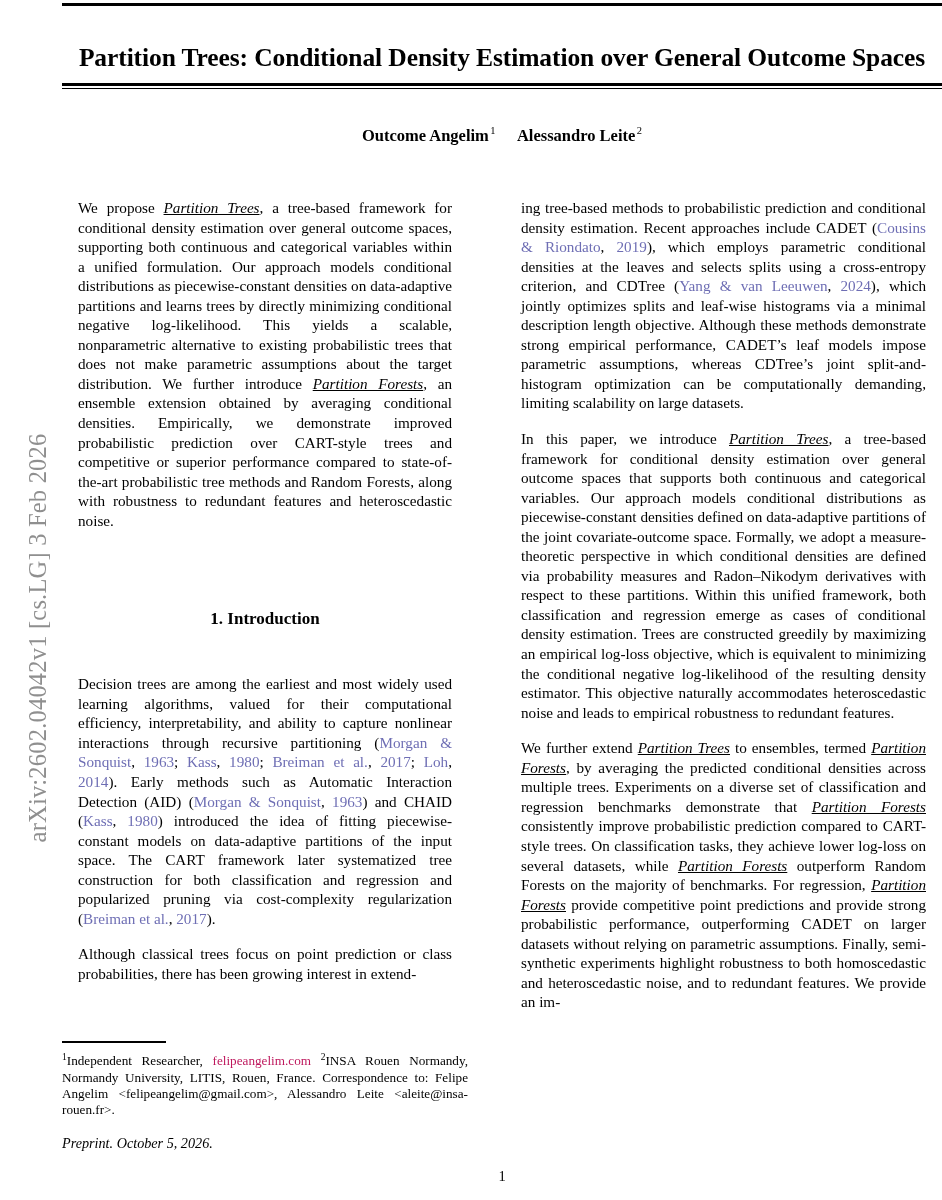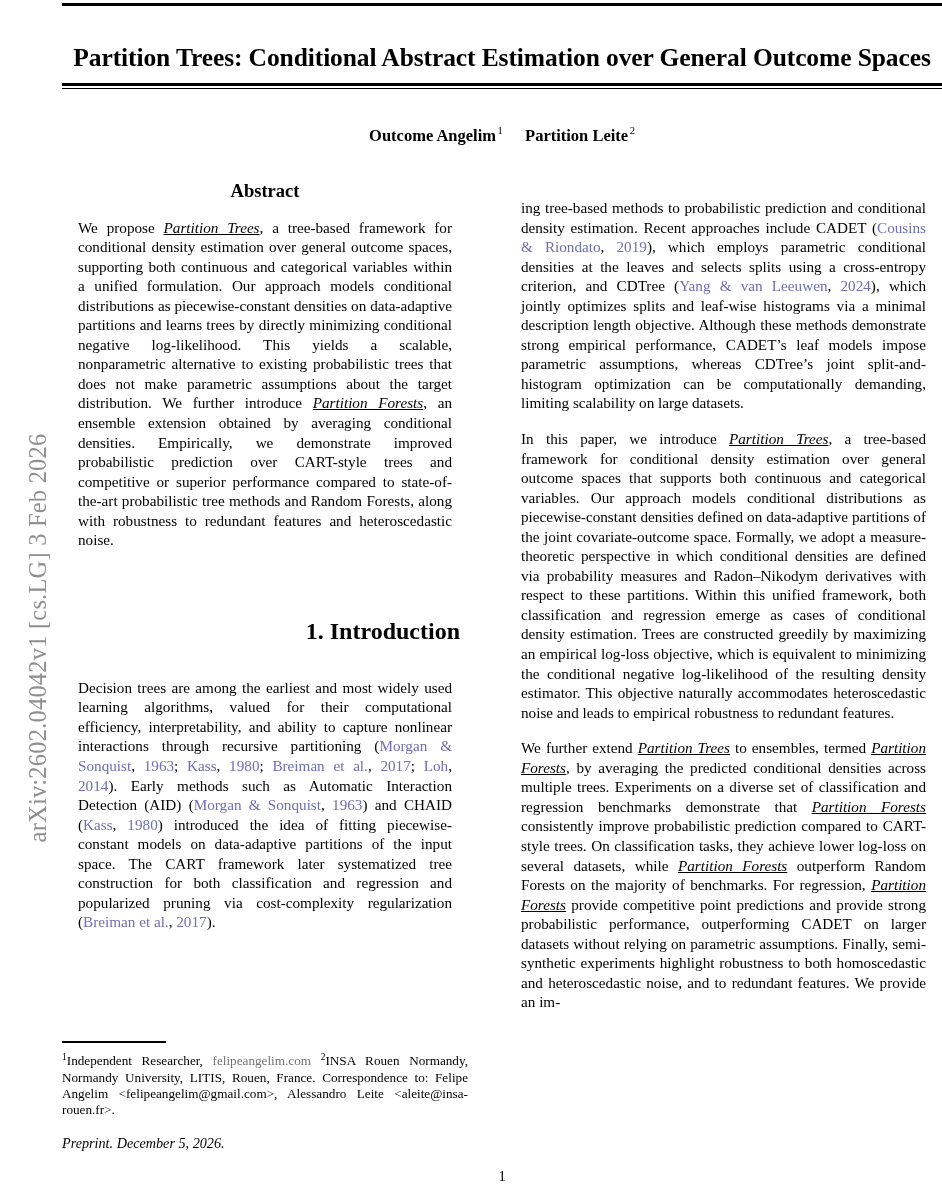--- a/index.html
+++ b/index.html
@@ -119,26 +119,26 @@
     font-size: 15.2px;
     line-height: 19.55px;
     text-align: justify;
     text-justify: inter-word;
     hyphens: none;
   }
   #col-left  { left: 0px;   width: 406px; }
   #col-right { left: 443px; width: 437px; }
 
   h2.section-head {
-    margin: 8px;
-    font-family: "Liberation Serif", "DejaVu Serif", serif;
-    font-size: 24px;
+    margin: 16px;
+    font-family: "Liberation Serif", "DejaVu Serif", serif;
+    font-size: 17px;
     font-weight: bold;
     line-height: 22px;
-    text-align: right;
+    text-align: center;
   }
 
   .abstract-head {
     text-align: center;
     font-size: 18.5px;
     font-weight: bold;
     margin: 0 0 7px 0;
     font-family: "Liberation Serif", "DejaVu Serif", serif;
   }
 
@@ -152,21 +152,21 @@
   .spacer-intro { height: 46px; }
   .spacer-after-head { height: 12px; }
 
   i, .ital { font-style: italic; text-decoration: underline; }
 
   a.cite, .cite {
     color: #6e6eb4;
     text-decoration: none;
   }
   a.urllink, .urllink {
-    color: #737373;
+    color: #be185d;
     text-decoration: none;
   }
 
   
   #footnote-block {
     position: absolute;
     left: 0px;
     top: 1041px;
     width: 406px;
   }
@@ -207,57 +207,57 @@
 <body>
 
 <div id="arxiv-stamp">
   <div class="stamp-text">arXiv:2602.04042v1  [cs.LG]  3 Feb 2026</div>
 </div>
 
 <div id="page">
 
   <div class="rule-top"></div>
 
-  <h1 id="paper-title">Partition Trees: Conditional Abstract Estimation over General Outcome Spaces</h1>
+  <h1 id="paper-title">Partition Trees: Conditional Density Estimation over General Outcome Spaces</h1>
 
   <div class="rule-under-title"></div>
   <div class="rule-under-title-thin"></div>
 
   <div id="authors-line">
     <span><span class="author-name">Outcome Angelim</span><sup>1</sup></span>
     <span class="author-sep"></span>
-    <span><span class="author-name">Partition Leite</span><sup>2</sup></span>
+    <span><span class="author-name">Alessandro Leite</span><sup>2</sup></span>
   </div>
 
   <div class="col" id="col-left">
 
-    <div class="abstract-head">Abstract</div>
 
     <p class="para">We propose <i>Partition Trees</i>, a tree-based framework for conditional density estimation over general outcome spaces, supporting both continuous and categorical variables within a unified formulation. Our approach models conditional distributions as piecewise-constant densities on data-adaptive partitions and learns trees by directly minimizing conditional negative log-likelihood. This yields a scalable, nonparametric alternative to existing probabilistic trees that does not make parametric assumptions about the target distribution. We further introduce <i>Partition Forests</i>, an ensemble extension obtained by averaging conditional densities. Empirically, we demonstrate improved probabilistic prediction over CART-style trees and competitive or superior performance compared to state-of-the-art probabilistic tree methods and Random Forests, along with robustness to redundant features and heteroscedastic noise.</p>
 
     <div class="spacer-intro"></div>
 
     <h2 class="section-head">1. Introduction</h2>
 
     <div class="spacer-after-head"></div>
 
     <p class="para">Decision trees are among the earliest and most widely used learning algorithms, valued for their computational efficiency, interpretability, and ability to capture nonlinear interactions through recursive partitioning (<span class="cite">Morgan &amp; Sonquist</span>, <span class="cite">1963</span>; <span class="cite">Kass</span>, <span class="cite">1980</span>; <span class="cite">Breiman et al.</span>, <span class="cite">2017</span>; <span class="cite">Loh</span>, <span class="cite">2014</span>). Early methods such as Automatic Interaction Detection (AID) (<span class="cite">Morgan &amp; Sonquist</span>, <span class="cite">1963</span>) and CHAID (<span class="cite">Kass</span>, <span class="cite">1980</span>) introduced the idea of fitting piecewise-constant models on data-adaptive partitions of the input space. The CART framework later systematized tree construction for both classification and regression and popularized pruning via cost-complexity regularization (<span class="cite">Breiman et al.</span>, <span class="cite">2017</span>).</p>
 
+    <p class="para">Although classical trees focus on point prediction or class probabilities, there has been growing interest in extend-</p>
   </div>
 
   <div class="col" id="col-right">
 
     <p class="para">ing tree-based methods to probabilistic prediction and conditional density estimation. Recent approaches include CADET (<span class="cite">Cousins &amp; Riondato</span>, <span class="cite">2019</span>), which employs parametric conditional densities at the leaves and selects splits using a cross-entropy criterion, and CDTree (<span class="cite">Yang &amp; van Leeuwen</span>, <span class="cite">2024</span>), which jointly optimizes splits and leaf-wise histograms via a minimal description length objective. Although these methods demonstrate strong empirical performance, CADET’s leaf models impose parametric assumptions, whereas CDTree’s joint split-and-histogram optimization can be computationally demanding, limiting scalability on large datasets.</p>
 
     <p class="para">In this paper, we introduce <i>Partition Trees</i>, a tree-based framework for conditional density estimation over general outcome spaces that supports both continuous and categorical variables. Our approach models conditional distributions as piecewise-constant densities defined on data-adaptive partitions of the joint covariate-outcome space. Formally, we adopt a measure-theoretic perspective in which conditional densities are defined via probability measures and Radon–Nikodym derivatives with respect to these partitions. Within this unified framework, both classification and regression emerge as cases of conditional density estimation. Trees are constructed greedily by maximizing an empirical log-loss objective, which is equivalent to minimizing the conditional negative log-likelihood of the resulting density estimator. This objective naturally accommodates heteroscedastic noise and leads to empirical robustness to redundant features.</p>
 
     <p class="para">We further extend <i>Partition Trees</i> to ensembles, termed <i>Partition Forests</i>, by averaging the predicted conditional densities across multiple trees. Experiments on a diverse set of classification and regression benchmarks demonstrate that <i>Partition Forests</i> consistently improve probabilistic prediction compared to CART-style trees. On classification tasks, they achieve lower log-loss on several datasets, while <i>Partition Forests</i> outperform Random Forests on the majority of benchmarks. For regression, <i>Partition Forests</i> provide competitive point predictions and provide strong probabilistic performance, outperforming CADET on larger datasets without relying on parametric assumptions. Finally, semi-synthetic experiments highlight robustness to both homoscedastic and heteroscedastic noise, and to redundant features. We provide an im-</p>
   </div>
 
   <div id="footnote-block">
     <div class="footnote-rule"></div>
     <p class="footnote-text"><sup>1</sup>Independent Researcher, <span class="urllink">felipeangelim.com</span> <sup>2</sup>INSA Rouen Normandy, Normandy University, LITIS, Rouen, France. Correspondence to: Felipe Angelim &lt;felipeangelim@gmail.com&gt;, Alessandro Leite &lt;aleite@insa-rouen.fr&gt;.</p>
-    <p class="preprint-line">Preprint. December 5, 2026.</p>
+    <p class="preprint-line">Preprint. October 5, 2026.</p>
   </div>
 
   <div id="page-number">1</div>
 
 </div>
 
 </body></html>

